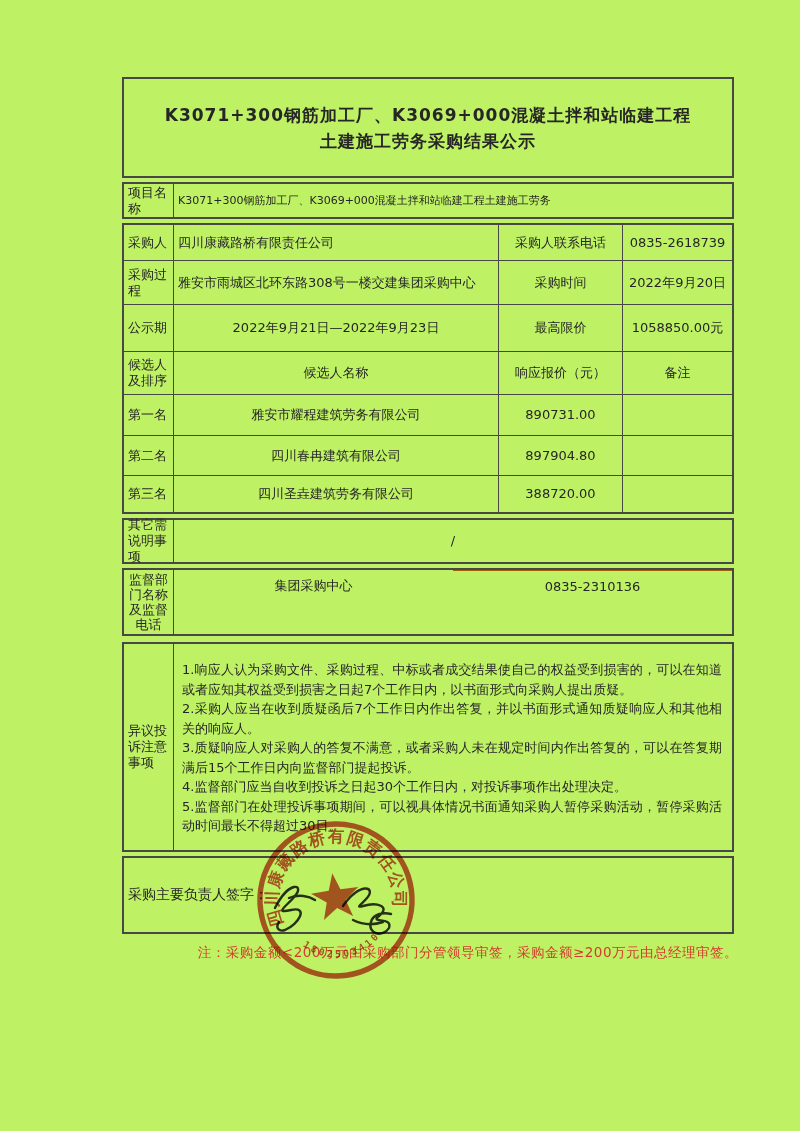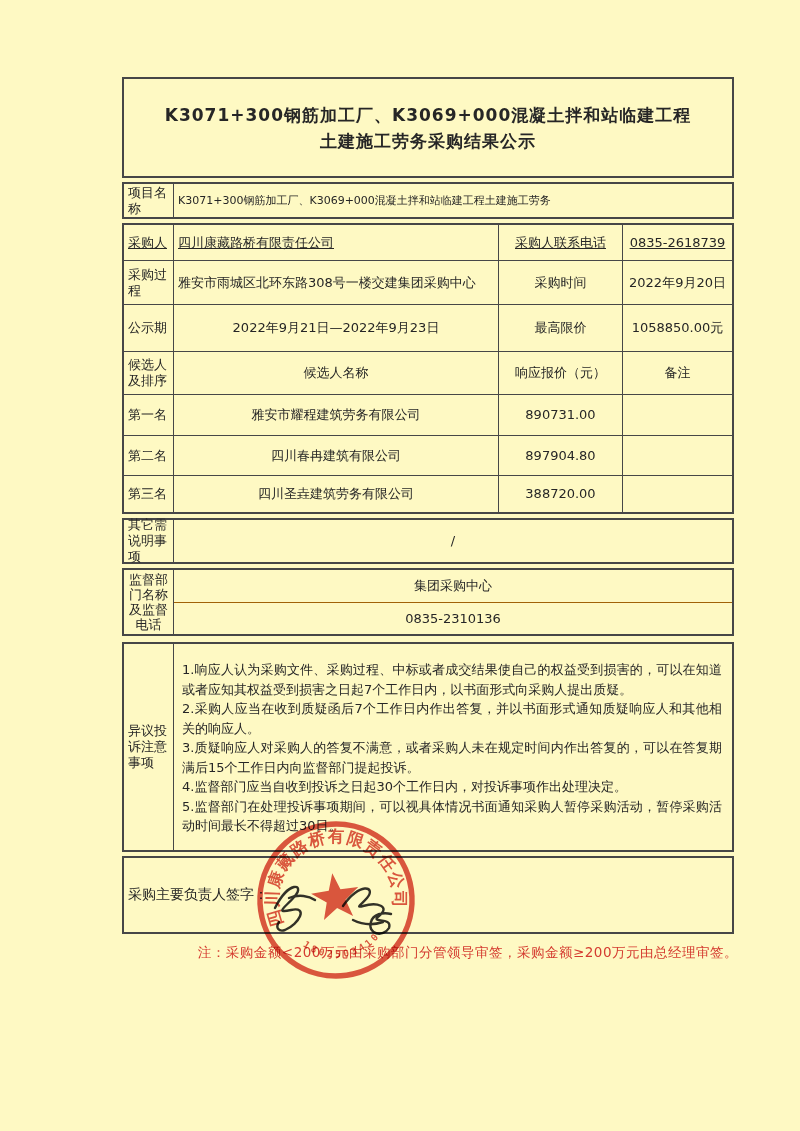--- a/index.html
+++ b/index.html
@@ -1,19 +1,19 @@
 <!DOCTYPE html>
 <html><head>
 <meta charset="utf-8">
 <style>
   * { margin:0; padding:0; box-sizing:border-box; }
   html,body { background:#e9e9e9; }
   .page {
     position:relative; width:800px; height:1131px; margin:0 auto;
-    background:#fef9c3; overflow:hidden;
+    background:#bef264; overflow:hidden;
     font-family:"DejaVu Sans","Liberation Sans",sans-serif;
     color:#262626;
   }
   .doc { position:absolute; left:122px; top:77px; width:612px; }
   .section { border:2px solid #474747; background:transparent; }
   .gap4 { height:4px; } .gap6 { height:6px; }
 
   .row { display:flex; align-items:stretch; }
   .row + .row { border-top:1px solid #474747; }
   .cell { display:flex; align-items:center; padding:2px 4px; font-size:13px; line-height:16px; }
@@ -22,28 +22,28 @@
   .c-k     { width:124px; border-left:1px solid #474747; justify-content:center; text-align:center; }
   .c-v     { width:110px; border-left:1px solid #474747; justify-content:center; text-align:center; }
   .ctr     { justify-content:center; text-align:center; }
 
   .title-row { height:97px; display:flex; align-items:center; justify-content:center; }
   .title-text {
     font-size:17px; font-weight:700; letter-spacing:1px; text-align:center;
     white-space:pre-line; line-height:26px;
   }
   .h-project { height:33px; }
-  .h-purchaser { height:35px;text-decoration:underline; } .h-location { height:44px; } .h-publicity { height:47px; }
+  .h-purchaser { height:35px; } .h-location { height:44px; } .h-publicity { height:47px; }
   .h-candhdr { height:43px; } .h-cand1 { height:41px; } .h-cand2 { height:40px; } .h-cand3 { height:37px; }
   .h-other { height:42px; }
   .sup-row { height:31px; }
   .h-objection { min-height:206px; }
   .h-sign { height:74px; }
 
-  .sup-right { flex:1; border-left:1px solid #474747; display:flex; flex-direction:column; }
+  .sup-right { flex:1; border-left:1px solid #474747; display:flex; flex-direction:row; }
   .sup-right > div { flex:1; display:flex; align-items:center; justify-content:center; font-size:13px; }
   .sup-right > div + div { border-top:1px solid #a16207;text-align:right; }
 
   .obj-body { flex:1; border-left:1px solid #474747; padding:8px 10px 6px 8px;
               display:flex; flex-direction:column; justify-content:center; }
   .obj-line { font-size:13px; line-height:19.5px; text-align:justify; }
 
   .sign-row { display:flex; align-items:center; padding-left:4px; font-size:14px; }
 
   .footer-note { position:absolute; left:0px; top:867px; width:616px;

